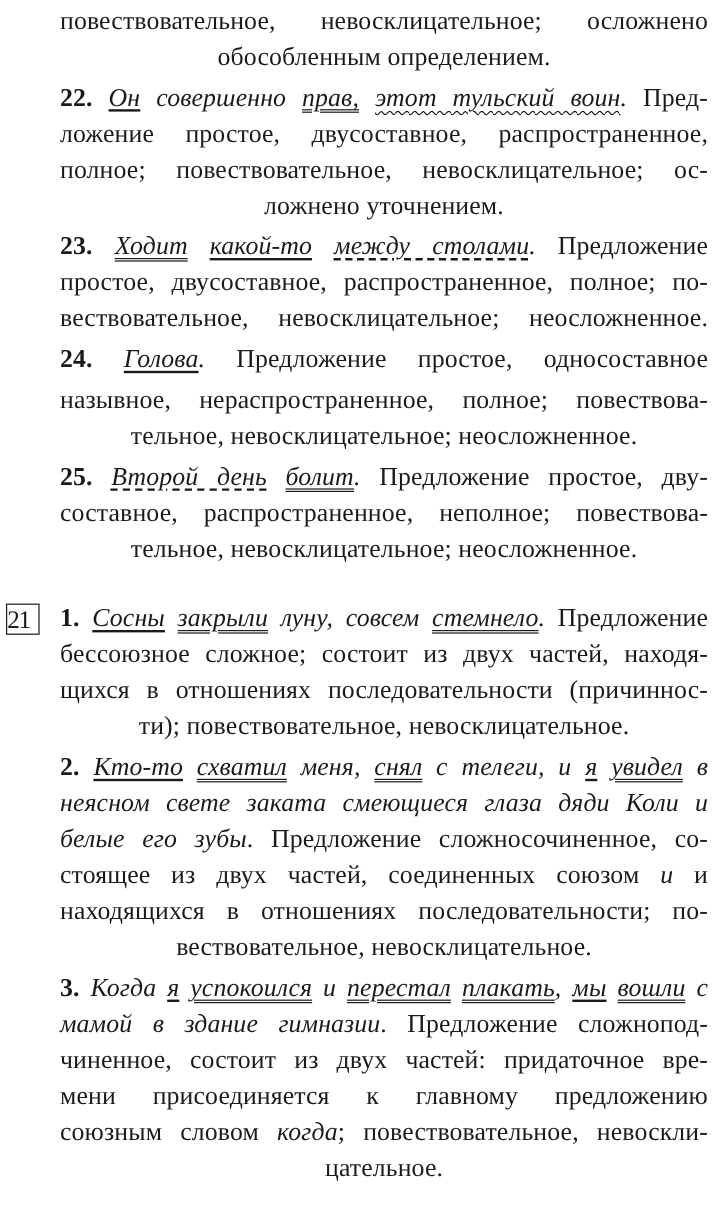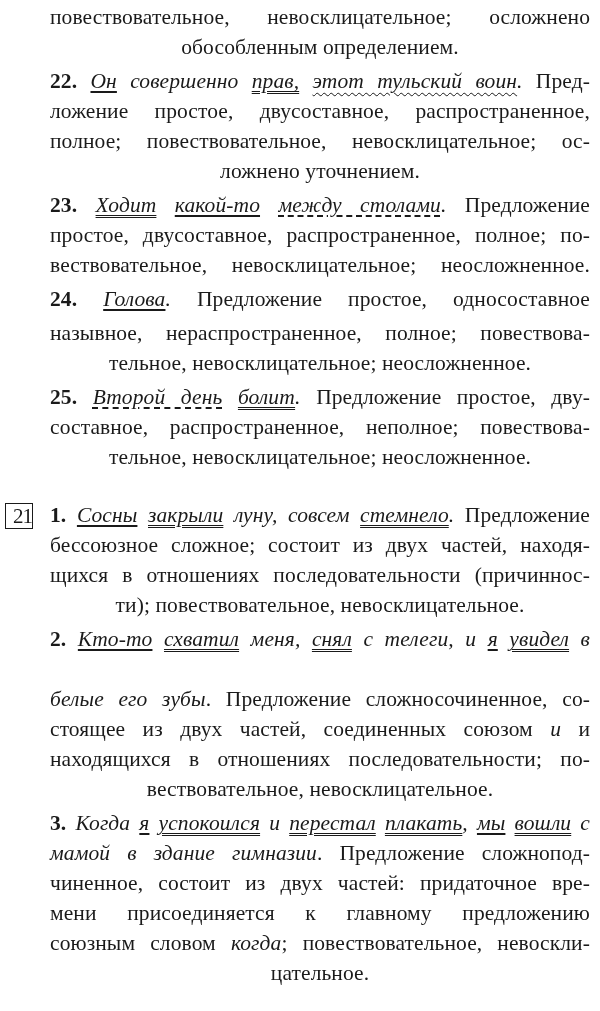--- a/index.html
+++ b/index.html
@@ -9,21 +9,21 @@
   .line { position: absolute; left: 50px; width: 540px; font-size: 21.5px; line-height: 30px;
           white-space: nowrap; letter-spacing: 0.1px; text-align: center; }
   .just { text-align: justify; text-align-last: justify; }
   .num { font-weight: bold; }
   .it { font-style: italic; }
   .u1 { text-decoration: underline; text-decoration-thickness: 1.5px; text-underline-offset: 3px; }
   .u2 { text-decoration: underline double; text-decoration-thickness: 1.2px; text-underline-offset: 3px; margin-top: 18px; }
   .uw { text-decoration: underline wavy; text-decoration-thickness: 1px; text-underline-offset: 4px; }
   .ud { text-decoration: underline dashed; text-decoration-thickness: 1.5px; text-underline-offset: 3px; }
   .box { position: absolute; left: 5px; top: 503px; width: 26px; height: 24px; border: 1.5px solid #1a1a1a;
-         font-size: 21px; line-height: 24px; text-align: right; letter-spacing: -1px; }
+         font-size: 21px; line-height: 24px; text-align: left; letter-spacing: -1px; }
 </style>
 </head>
 <body>
 
 <div class="page">
 
   <div class="line just" style="top:2px">повествовательное, невосклицательное; осложнено</div>
   <div class="line" style="top:32px">обособленным определением.</div>
 
   <div class="line just" style="top:66px">
@@ -62,20 +62,21 @@
     <span class="it"><span class="u1">Сосны</span><span> </span><span class="u2">закрыли</span><span> луну, совсем </span><span class="u2">стемнело</span><span>.</span></span><span> Предложение</span>
   </div>
   <div class="line just" style="top:530px">бессоюзное сложное; состоит из двух частей, находя-</div>
   <div class="line just" style="top:560px">щихся в отношениях последовательности (причиннос-</div>
   <div class="line" style="top:590px">ти); повествовательное, невосклицательное.</div>
 
   <div class="line just" style="top:624px">
     <span class="num">2.</span>
     <span class="it"><span class="u1">Кто-то</span><span> </span><span class="u2">схватил</span><span> меня, </span><span class="u2">снял</span><span> с телеги, и </span><span class="u1">я</span><span> </span><span class="u2">увидел</span><span> в</span></span>
   </div>
+  <div class="line just it" style="top:654px">неясном свете заката смеющиеся глаза дяди Коли и</div>
   <div class="line just" style="top:684px"><span class="it">белые его зубы</span><span>. Предложение сложносочиненное, со-</span></div>
   <div class="line just" style="top:714px"><span>стоящее из двух частей, соединенных союзом</span> <span class="it">и</span> <span>и</span></div>
   <div class="line just" style="top:744px">находящихся в отношениях последовательности; по-</div>
   <div class="line" style="top:774px">вествовательное, невосклицательное.</div>
 
   <div class="line just" style="top:808px">
     <span class="num">3.</span>
     <span class="it"><span>Когда </span><span class="u1">я</span><span> </span><span class="u2">успокоился</span><span> и </span><span class="u2">перестал</span><span> </span><span class="u2">плакать</span><span>, </span><span class="u1">мы</span><span> </span><span class="u2">вошли</span><span> с</span></span>
   </div>
   <div class="line just" style="top:838px"><span class="it">мамой в здание гимназии</span><span>. Предложение сложнопод-</span></div>

